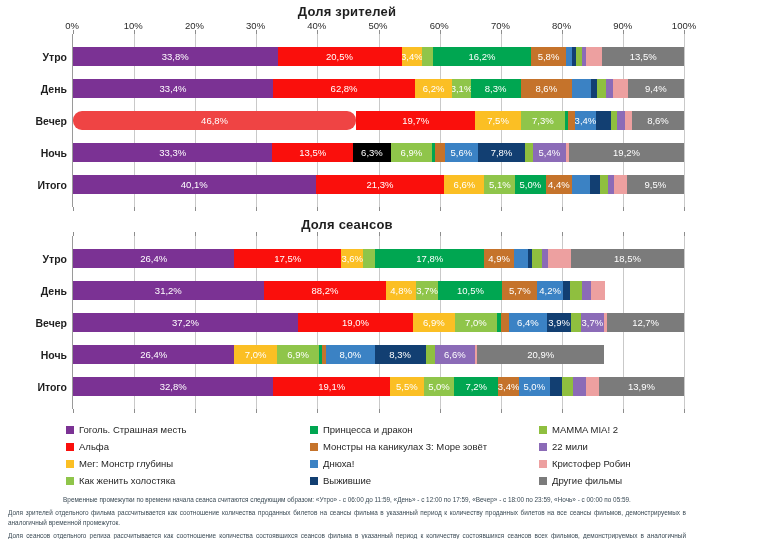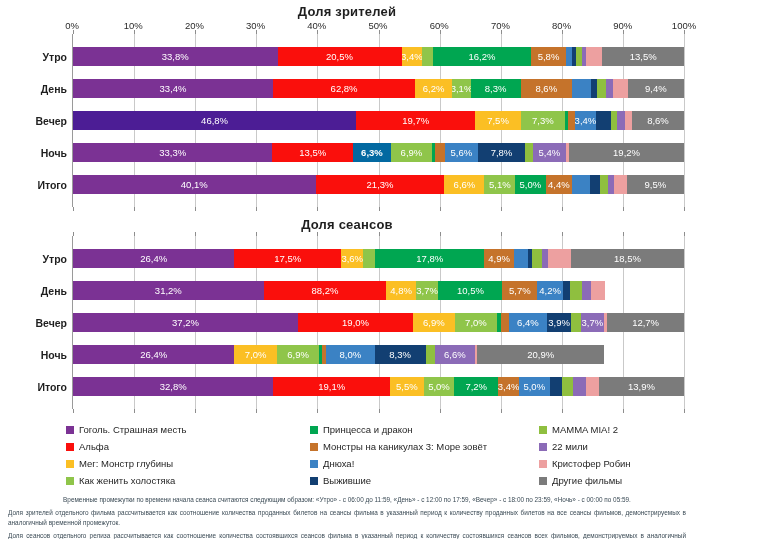--- a/index.html
+++ b/index.html
@@ -190,41 +190,41 @@
             <div class="seg" title="MAMMA MIA! 2: 1,5%" style="width: 1.5%; background: rgb(143, 191, 63);"></div>
             <div class="seg" title="22 мили: 1,2%" style="width: 1.2%; background: rgb(139, 107, 183);"></div>
             <div class="seg" title="Кристофер Робин: 2,4%" style="width: 2.4%; background: rgb(237, 160, 160);"></div>
             <div class="seg" title="Другие фильмы: 9,4%" style="width: 9.4%; background: rgb(123, 123, 123); color: rgb(255, 255, 255);">9,4%</div>
           </div>
         </div>
         <div class="gap"></div>
         <div class="bar-row">
           <div class="bar-label">Вечер</div>
           <div class="bar">
-            <div class="seg" title="Гоголь. Страшная месть: 46,8%" style="width: 46.8%; background: #4c1d95; color: rgb(255, 255, 255);">46,8%</div>
+            <div class="seg" title="Гоголь. Страшная месть: 46,8%" style="width: 46.8%; background: #ef4444; color: rgb(255, 255, 255); border-radius: 9px;">46,8%</div>
             <div class="seg" title="Альфа: 19,7%" style="width: 19.7%; background: rgb(250, 15, 12); color: rgb(255, 255, 255);">19,7%</div>
             <div class="seg" title="Мег: Монстр глубины: 7,5%" style="width: 7.5%; background: rgb(251, 191, 36); color: rgb(255, 255, 255);">7,5%</div>
             <div class="seg" title="Как женить холостяка: 7,3%" style="width: 7.3%; background: rgb(143, 197, 74); color: rgb(255, 255, 255);">7,3%</div>
             <div class="seg" title="Принцесса и дракон: 0,6%" style="width: 0.6%; background: rgb(0, 166, 81);"></div>
             <div class="seg" title="Монстры на каникулах 3: Море зовёт: 1,1%" style="width: 1.1%; background: rgb(197, 115, 43);"></div>
             <div class="seg" title="Днюха!: 3,4%" style="width: 3.4%; background: rgb(59, 130, 196); color: rgb(255, 255, 255);">3,4%</div>
             <div class="seg" title="Выжившие: 2,6%" style="width: 2.6%; background: rgb(18, 63, 114);"></div>
             <div class="seg" title="MAMMA MIA! 2: 1%" style="width: 1%; background: rgb(143, 191, 63);"></div>
             <div class="seg" title="22 мили: 1,3%" style="width: 1.3%; background: rgb(139, 107, 183);"></div>
             <div class="seg" title="Кристофер Робин: 1,1%" style="width: 1.1%; background: rgb(237, 160, 160);"></div>
             <div class="seg" title="Другие фильмы: 8,6%" style="width: 8.6%; background: rgb(123, 123, 123); color: rgb(255, 255, 255);">8,6%</div>
           </div>
         </div>
         <div class="gap"></div>
         <div class="bar-row">
           <div class="bar-label">Ночь</div>
           <div class="bar">
             <div class="seg" title="Гоголь. Страшная месть: 33,3%" style="width: 33.3%; background: rgb(123, 50, 148); color: rgb(255, 255, 255);">33,3%</div>
             <div class="seg" title="Альфа: 13,5%" style="width: 13.5%; background: rgb(250, 15, 12); color: rgb(255, 255, 255);">13,5%</div>
-            <div class="seg" title="Мег: Монстр глубины: 6,3%" style="width: 6.3%; background: #0369a1; color: rgb(255, 255, 255); font-weight: bold;">6,3%</div>
+            <div class="seg" title="Мег: Монстр глубины: 6,3%" style="width: 6.3%; background: #000000; color: rgb(255, 255, 255);">6,3%</div>
             <div class="seg" title="Как женить холостяка: 6,9%" style="width: 6.9%; background: rgb(143, 197, 74); color: rgb(255, 255, 255);">6,9%</div>
             <div class="seg" title="Принцесса и дракон: 0,5%" style="width: 0.5%; background: rgb(0, 166, 81);"></div>
             <div class="seg" title="Монстры на каникулах 3: Море зовёт: 1,6%" style="width: 1.6%; background: rgb(197, 115, 43);"></div>
             <div class="seg" title="Днюха!: 5,6%" style="width: 5.6%; background: rgb(59, 130, 196); color: rgb(255, 255, 255);">5,6%</div>
             <div class="seg" title="Выжившие: 7,8%" style="width: 7.8%; background: rgb(18, 63, 114); color: rgb(255, 255, 255);">7,8%</div>
             <div class="seg" title="MAMMA MIA! 2: 1,4%" style="width: 1.4%; background: rgb(143, 191, 63);"></div>
             <div class="seg" title="22 мили: 5,4%" style="width: 5.4%; background: rgb(139, 107, 183); color: rgb(255, 255, 255);">5,4%</div>
             <div class="seg" title="Кристофер Робин: 0,6%" style="width: 0.6%; background: rgb(237, 160, 160);"></div>
             <div class="seg" title="Другие фильмы: 19,2%" style="width: 19.2%; background: rgb(123, 123, 123); color: rgb(255, 255, 255); text-align: center;">19,2%</div>
           </div>

